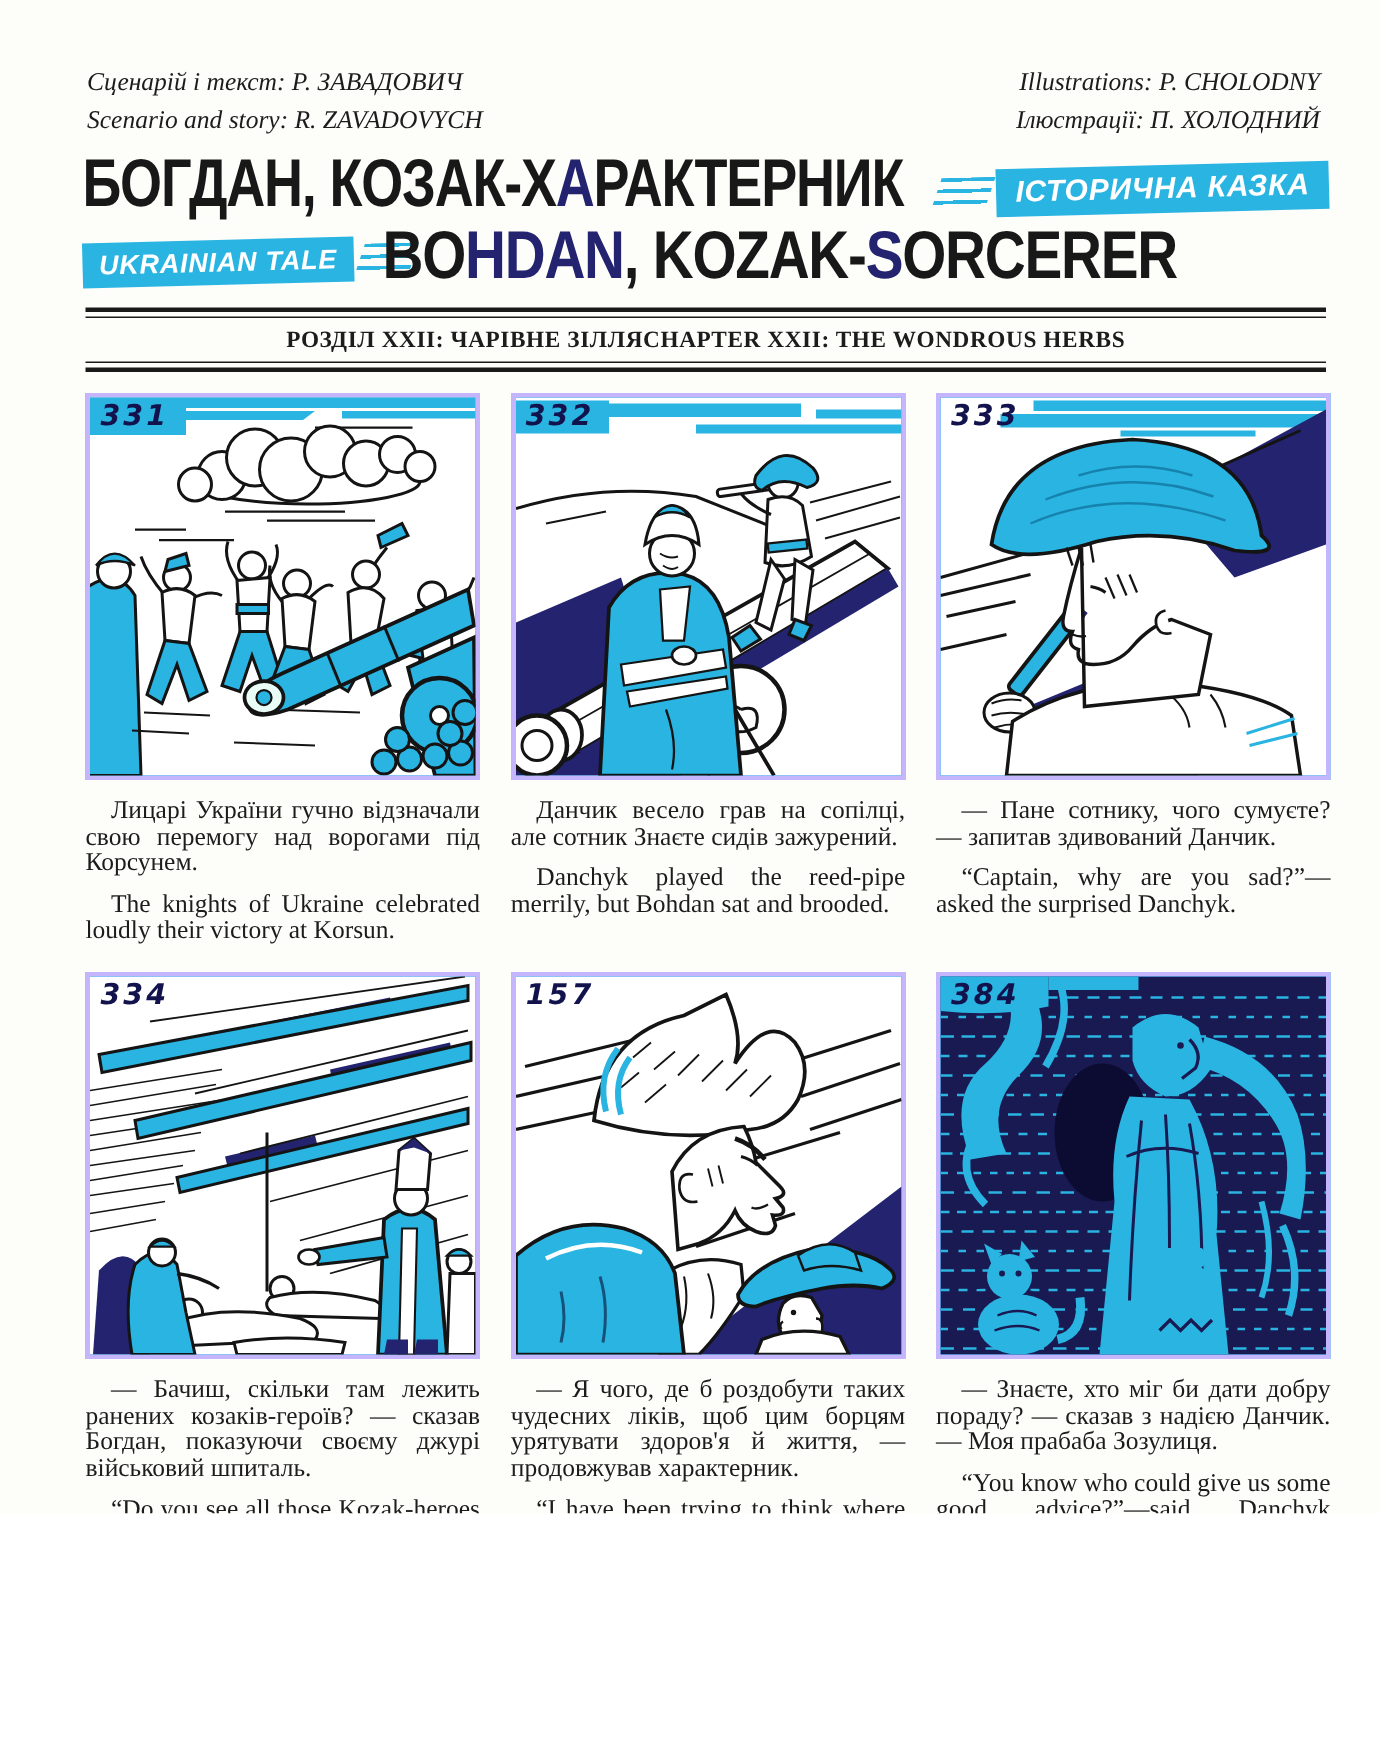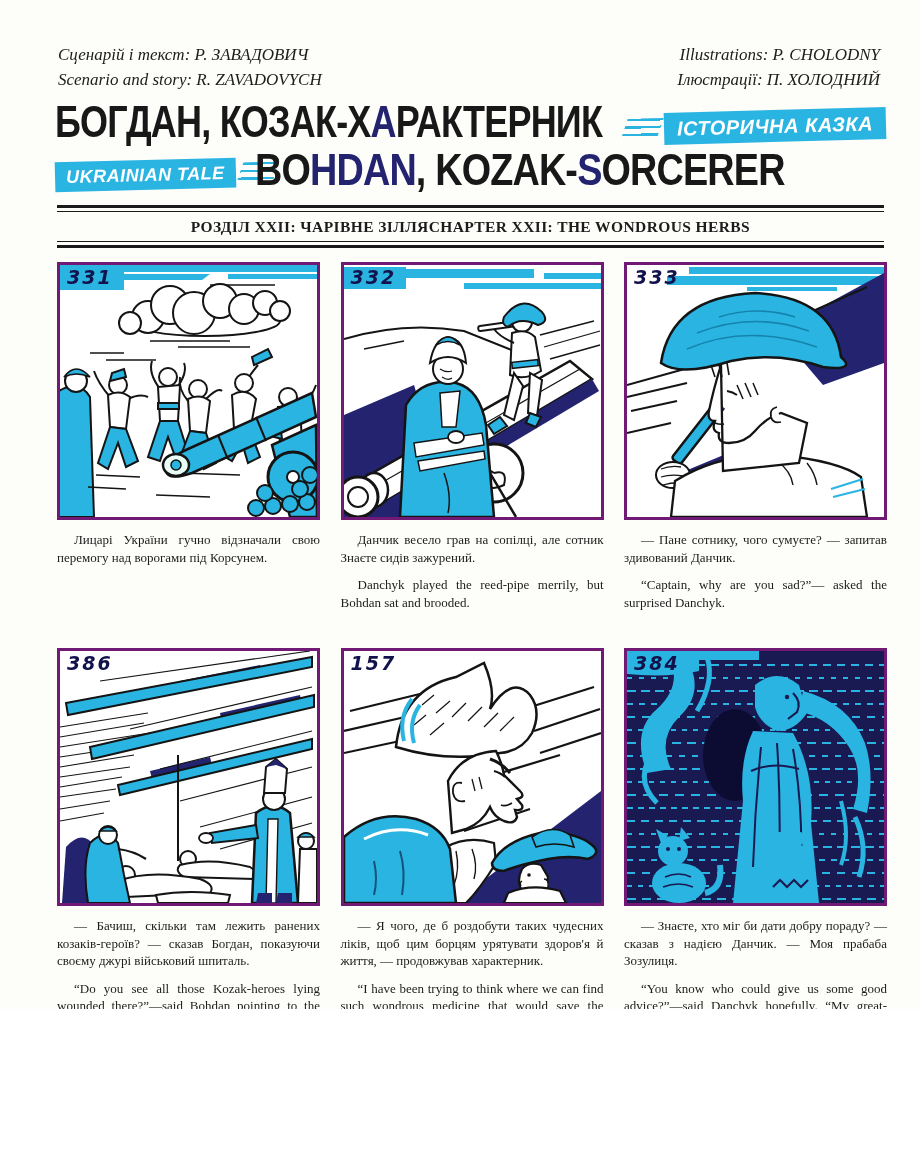--- a/index.html
+++ b/index.html
@@ -29,25 +29,25 @@
   
   .chapter{position:absolute;top:205px;left:57px;width:827px;}
   .rule-a{height:3px;border-top:3px solid #1a1a1a;border-bottom:1.5px solid #1a1a1a;}
   .rule-b{height:3px;border-top:1.5px solid #1a1a1a;border-bottom:3px solid #1a1a1a;}
   .chapter-text{display:flex;justify-content:center;font-weight:700;font-size:15.5px;
                 padding:6px 2px 5px;letter-spacing:.4px;}
   
   .grid{position:absolute;top:262px;left:57px;width:830px;display:grid;
         grid-template-columns:263px 263px 263px;column-gap:20.5px;}
   .cell-r1{height:386px;}
-  .panel{margin:0;width:257px;height:252px;border:3px solid #701a75;position:relative;background:#0ea5e9;}
+  .panel{margin:0;width:257px;height:252px;border:3px solid #c4b5fd;position:relative;background:#0ea5e9;}
   .panel svg{display:block;width:257px;height:252px;}
   .num{position:absolute;top:1px;left:7px;font-family:"DejaVu Sans",sans-serif;font-style:italic;
        font-weight:700;font-size:19px;color:#12124d;letter-spacing:2px;}
-  .caption{margin-top:11px;font-size:13px;line-height:17.6px;text-align:justify;}
+  .caption{margin-top:11px;font-size:17px;line-height:17.6px;text-align:justify;}
   .caption p{margin:0 0 10px;text-indent:17px;}
   
   .footer{position:absolute;top:1088px;left:340px;width:263px;text-align:center;font-size:15px;line-height:23px;}
   .footer p{margin:0;}
   .corner-chip{position:absolute;left:26px;top:1136px;width:27px;height:11px;background:var(--cyan,#2ab4e2);}
   .edge-mark{position:absolute;right:36px;top:1090px;color:#2a2a6a;opacity:.5;font-size:13px;line-height:22px;
              font-family:"DejaVu Sans Mono",monospace;text-align:center;}
 </style>
 </head>
 <body>
@@ -168,20 +168,21 @@
             <circle cx="247" cy="237" r="8"></circle>
               <circle cx="205" cy="228" r="8"></circle>
               <circle cx="240" cy="224" r="8"></circle>
             <circle cx="250" cy="210" r="8"></circle>
           </g>
         </svg>
         <span class="num">331</span>
       </figure>
       <div class="caption">
         <p class="ua">Лицарі України гучно відзначали свою перемогу над ворогами під Корсунем.</p>
+        <p class="en">The knights of Ukraine celebrated loudly their victory at Korsun.</p>
       </div>
     </section>
 
     <section class="cell-r1">
       <figure class="panel">
         <svg viewBox="0 0 257 252">
           <rect width="257" height="252" fill="#ffffff"></rect>
           <rect x="0" y="4" width="190" height="9" fill="#2ab4e2"></rect>
           <rect x="120" y="18" width="137" height="6" fill="#2ab4e2"></rect>
           <rect x="200" y="8" width="57" height="6" fill="#2ab4e2"></rect>
@@ -348,21 +349,21 @@
           <ellipse cx="146" cy="187" rx="7" ry="5" fill="#ffffff" stroke="#141414" stroke-width="1.8"></ellipse>
           <circle cx="214" cy="148" r="11" fill="#ffffff" stroke="#141414" stroke-width="2"></circle>
           <path d="M204,142 L206,116 L216,108 L227,118 L225,142 Z" fill="#ffffff" stroke="#141414" stroke-width="2"></path>
           <path d="M206,116 L216,108 L227,118 L216,114 Z" fill="#232370"></path>
           <path d="M198,242 l14,0 0,10 -16,0 Z M218,242 l14,0 0,10 -16,0 Z" fill="#232370"></path>
 
           <circle cx="246" cy="190" r="8" fill="#ffffff" stroke="#141414" stroke-width="2"></circle>
           <path d="M238,186 q8,-8 16,0 Z" fill="#2ab4e2" stroke="#141414" stroke-width="1.5"></path>
           <path d="M240,198 L257,198 L257,252 L238,252 Z" fill="#ffffff" stroke="#141414" stroke-width="2"></path>
         </svg>
-        <span class="num">386</span>
+        <span class="num">334</span>
       </figure>
       <div class="caption">
         <p class="ua">— Бачиш, скільки там лежить ранених козаків-героїв? — сказав Богдан, показуючи своєму джурі військовий шпиталь.</p>
         <p class="en">“Do you see all those Kozak-heroes lying wounded there?”—said Bohdan pointing to the soldiers’ hospital.</p>
       </div>
     </section>
 
     <section>
       <figure class="panel">
         <svg viewBox="0 0 257 252">

